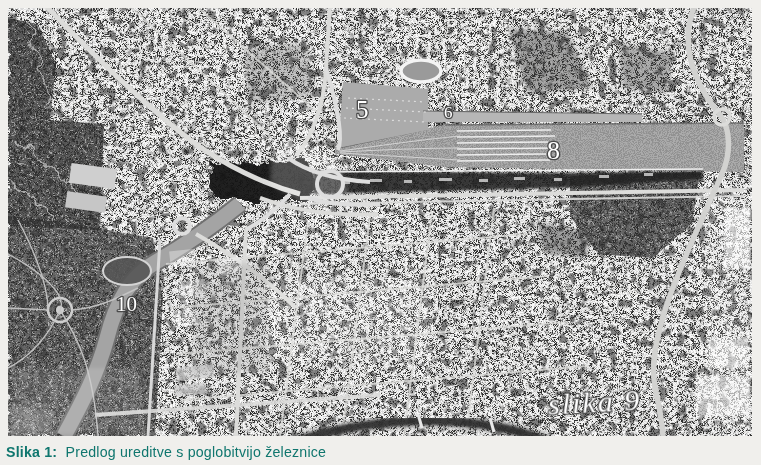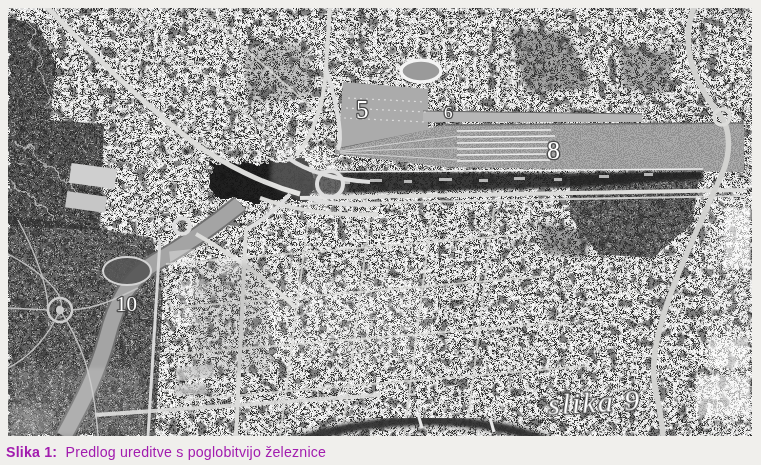--- a/index.html
+++ b/index.html
@@ -1,18 +1,18 @@
 <!DOCTYPE html>
 <html><head>
 <meta charset="utf-8">
 <style>
 html,body{margin:0;padding:0;}
 body{width:761px;height:465px;background:#f0efec;font-family:"Liberation Sans",sans-serif;overflow:hidden;position:relative;}
 #photo{position:absolute;left:8px;top:8px;width:744px;height:428px;}
-#cap{position:absolute;left:6px;top:444px;font-size:14.2px;color:#a21caf;letter-spacing:0.2px;}
+#cap{position:absolute;left:6px;top:444px;font-size:14.2px;color:#0f766e;letter-spacing:0.2px;}
 #cap b{font-weight:bold;}
 </style>
 </head>
 <body>
 <svg id="photo" viewBox="0 0 744 428" width="744" height="428" xmlns="http://www.w3.org/2000/svg">
 <defs>
   <filter id="spk" x="0" y="0" width="100%" height="100%">
     <feTurbulence type="fractalNoise" baseFrequency="1.05" numOctaves="2" seed="7" result="n"></feTurbulence>
     <feColorMatrix in="n" type="matrix" values="0 0 0 0 0  0 0 0 0 0  0 0 0 0 0  5 5 5 0 -7.05" result="a"></feColorMatrix>
     <feComposite in="SourceGraphic" in2="a" operator="in"></feComposite>

